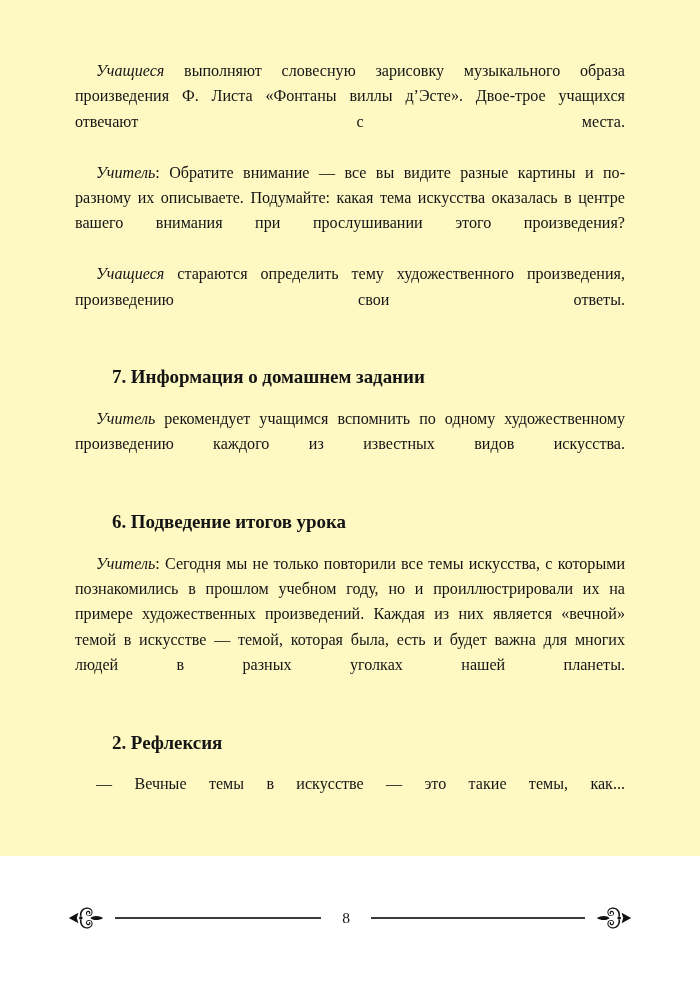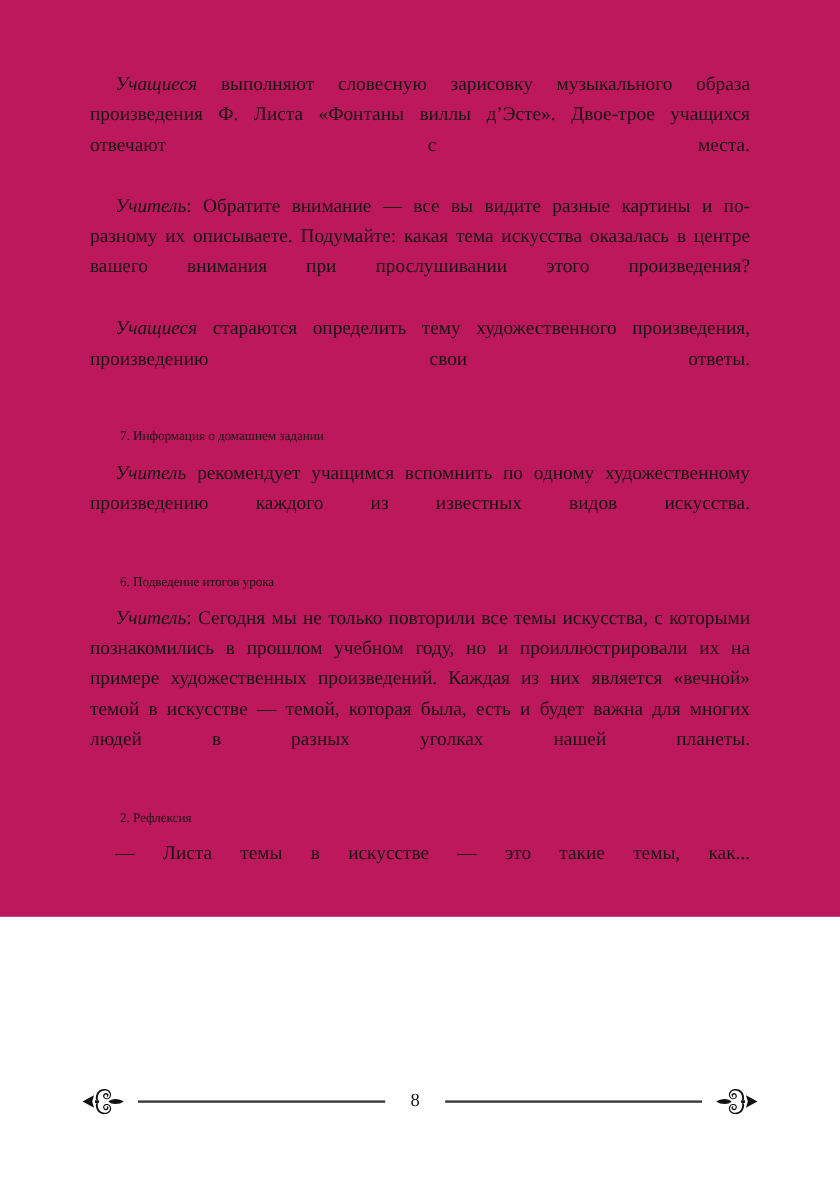--- a/index.html
+++ b/index.html
@@ -15,22 +15,22 @@
     font-family: "Liberation Serif", "DejaVu Serif", serif;
     color: #141414;
     overflow: hidden;
   }
 
   .page {
     position: absolute;
     left: 0;
     top: 0;
     width: 700px;
-    height: 764px;
-    background: #be185d;
+    height: 856px;
+    background: #fef9c3;
   }
 
   .text-column {
     position: absolute;
     left: 75px;
     top: 58px;
     width: 550px;
   }
 
   p.para {
@@ -49,24 +49,24 @@
     content: "";
     display: inline-block;
     width: 100%;
   }
 
   .role {
     font-style: italic;
   }
 
   h2.section-heading {
-    margin: 4px;
-    font-size: 11px;
+    margin: 16px;
+    font-size: 19px;
     line-height: 25.4px;
-    font-weight: normal;
+    font-weight: bold;
     text-indent: 21px;
     text-align: left;
     letter-spacing: -0.05px;
   }
 
   .gap-before-heading {
     height: 11px;
   }
 
   
@@ -149,21 +149,21 @@
 
     <h2 class="section-heading">6. Подведение итогов урока</h2>
 
     <p class="para"><span class="role">Учитель</span><span>: </span><span>Сегодня мы не только повторили все темы искусства, с которыми познакомились в прошлом учебном году, но и проиллюстрировали их на примере художественных произведений. Каждая из них является «вечной» темой в искусстве — темой, которая была, есть и будет важна для многих людей в разных уголках нашей планеты.</span></p>
 
     <div class="gap-before-heading"></div>
 
     <h2 class="section-heading">2. Рефлексия</h2>
 
 
-    <p class="para"><span>— Листа темы в искусстве — это такие темы, как...</span></p>
+    <p class="para"><span>— Вечные темы в искусстве — это такие темы, как...</span></p>
 
   </div>
 
   <div class="footer">
     <div class="footer-inner">
 
       <svg class="ornament" viewBox="0 0 100 80" aria-hidden="true">
         <g fill="#111111">
 
           <path d="M2 40 L26 27 L22 40 L26 53 Z"></path>

